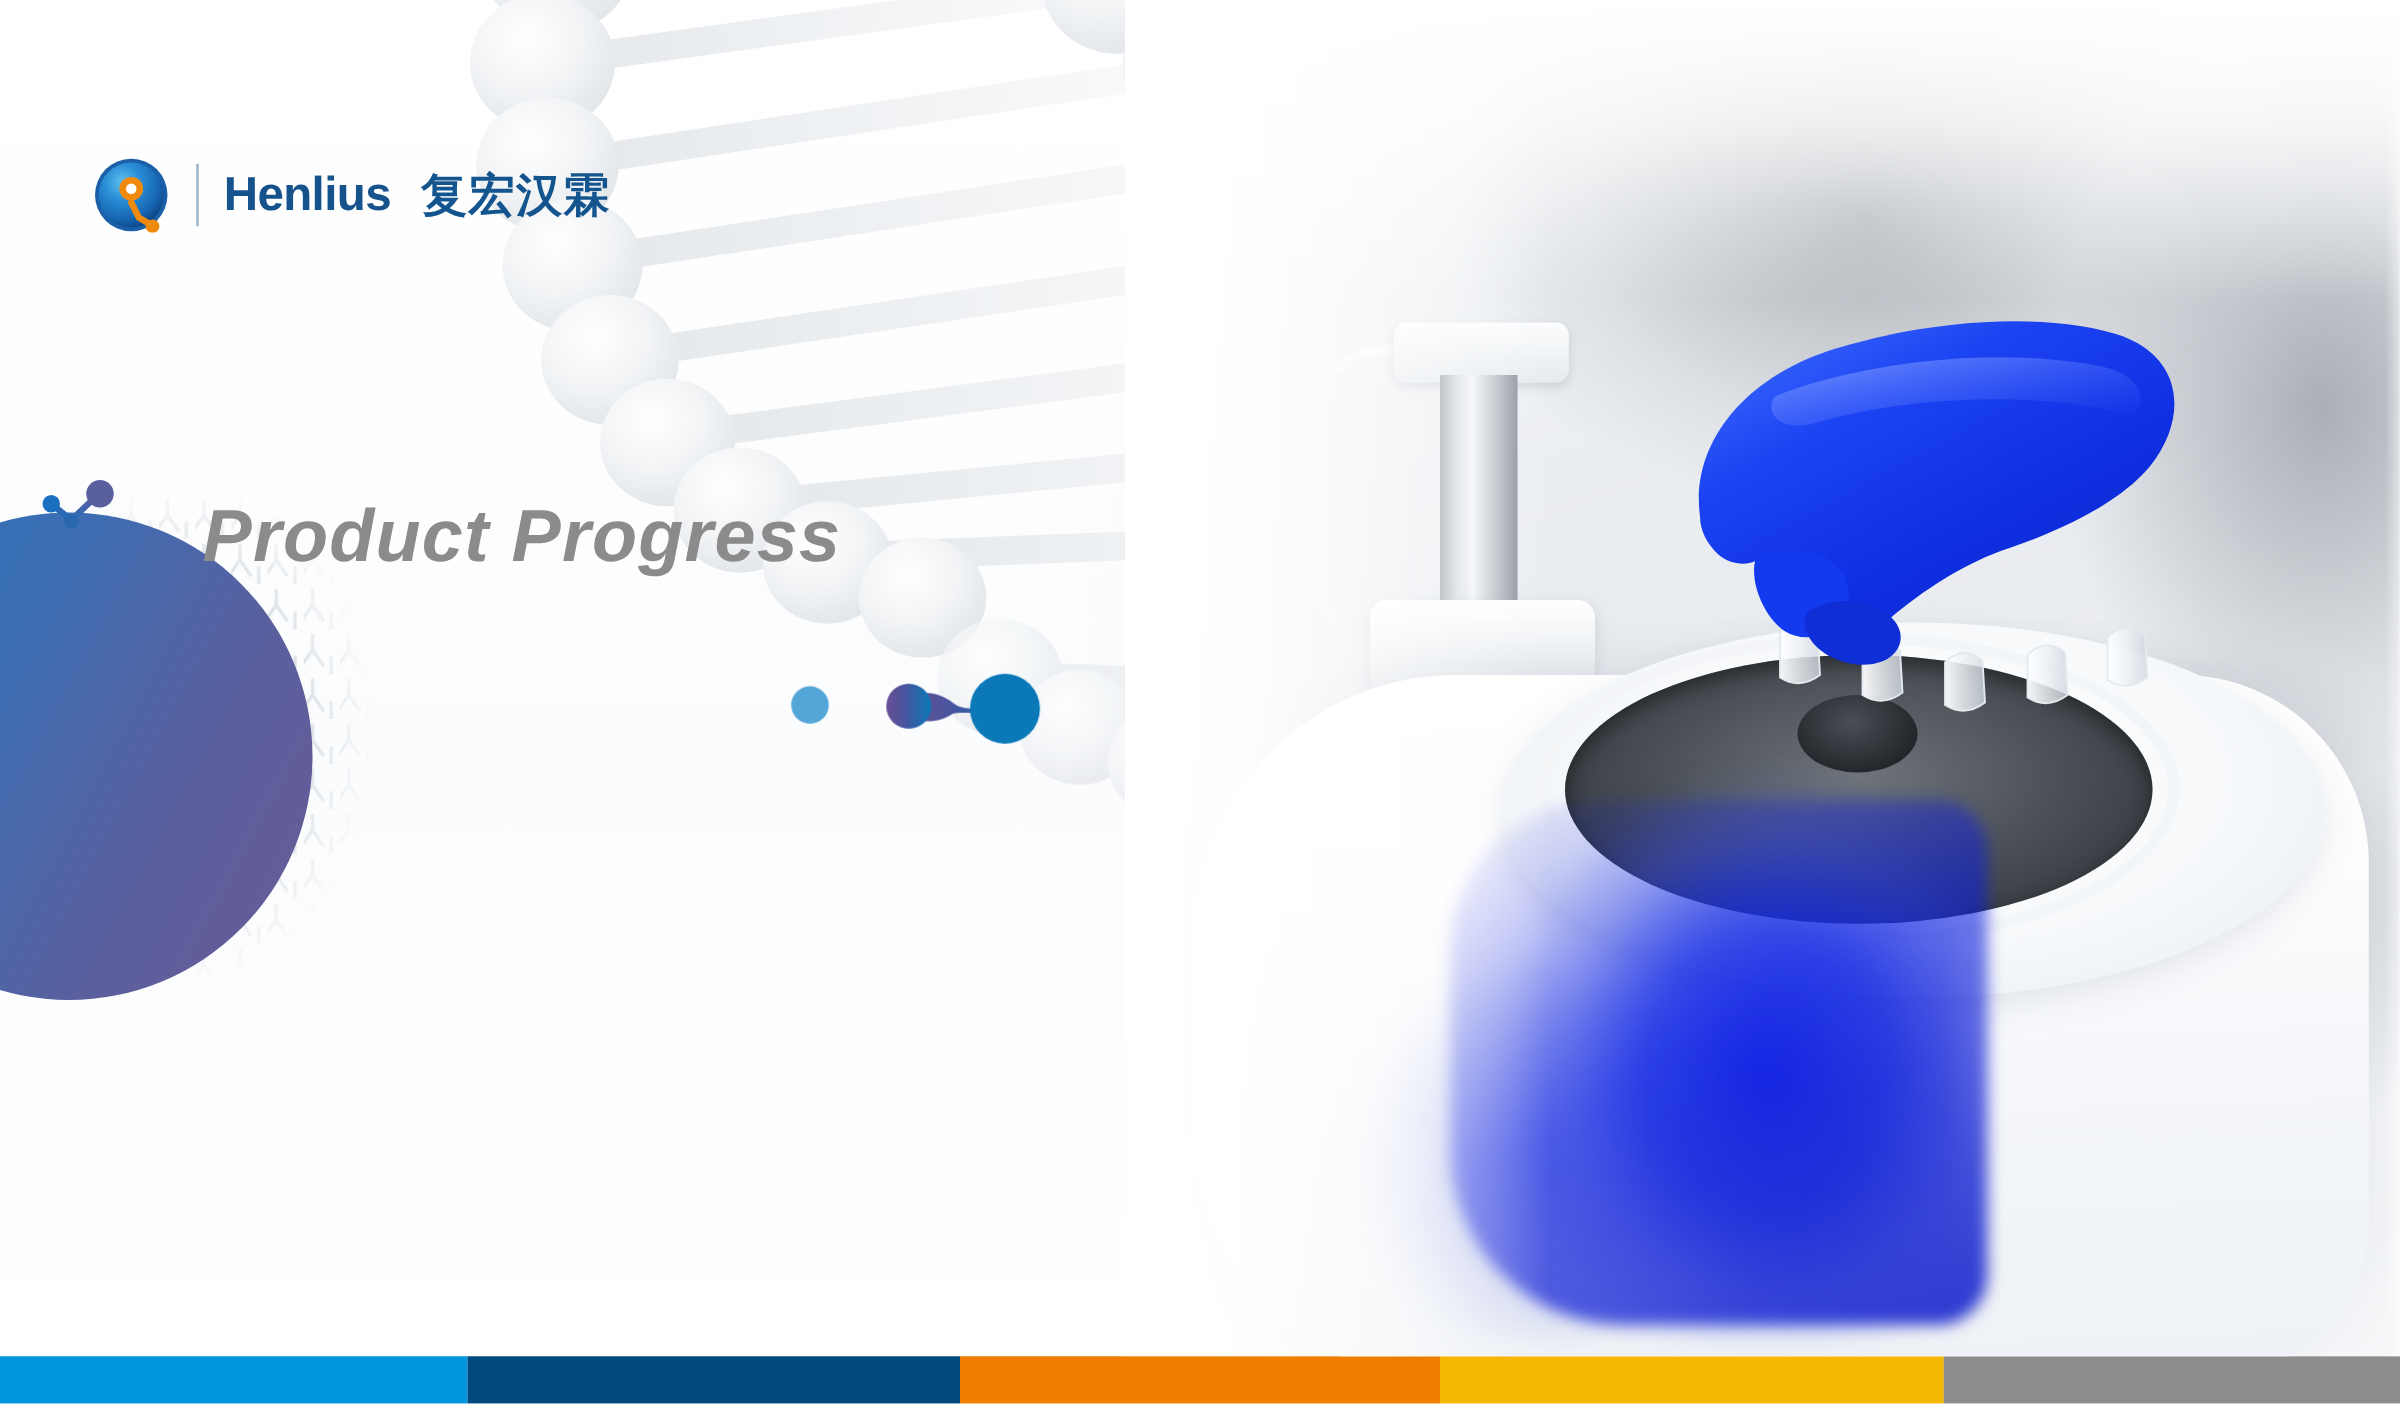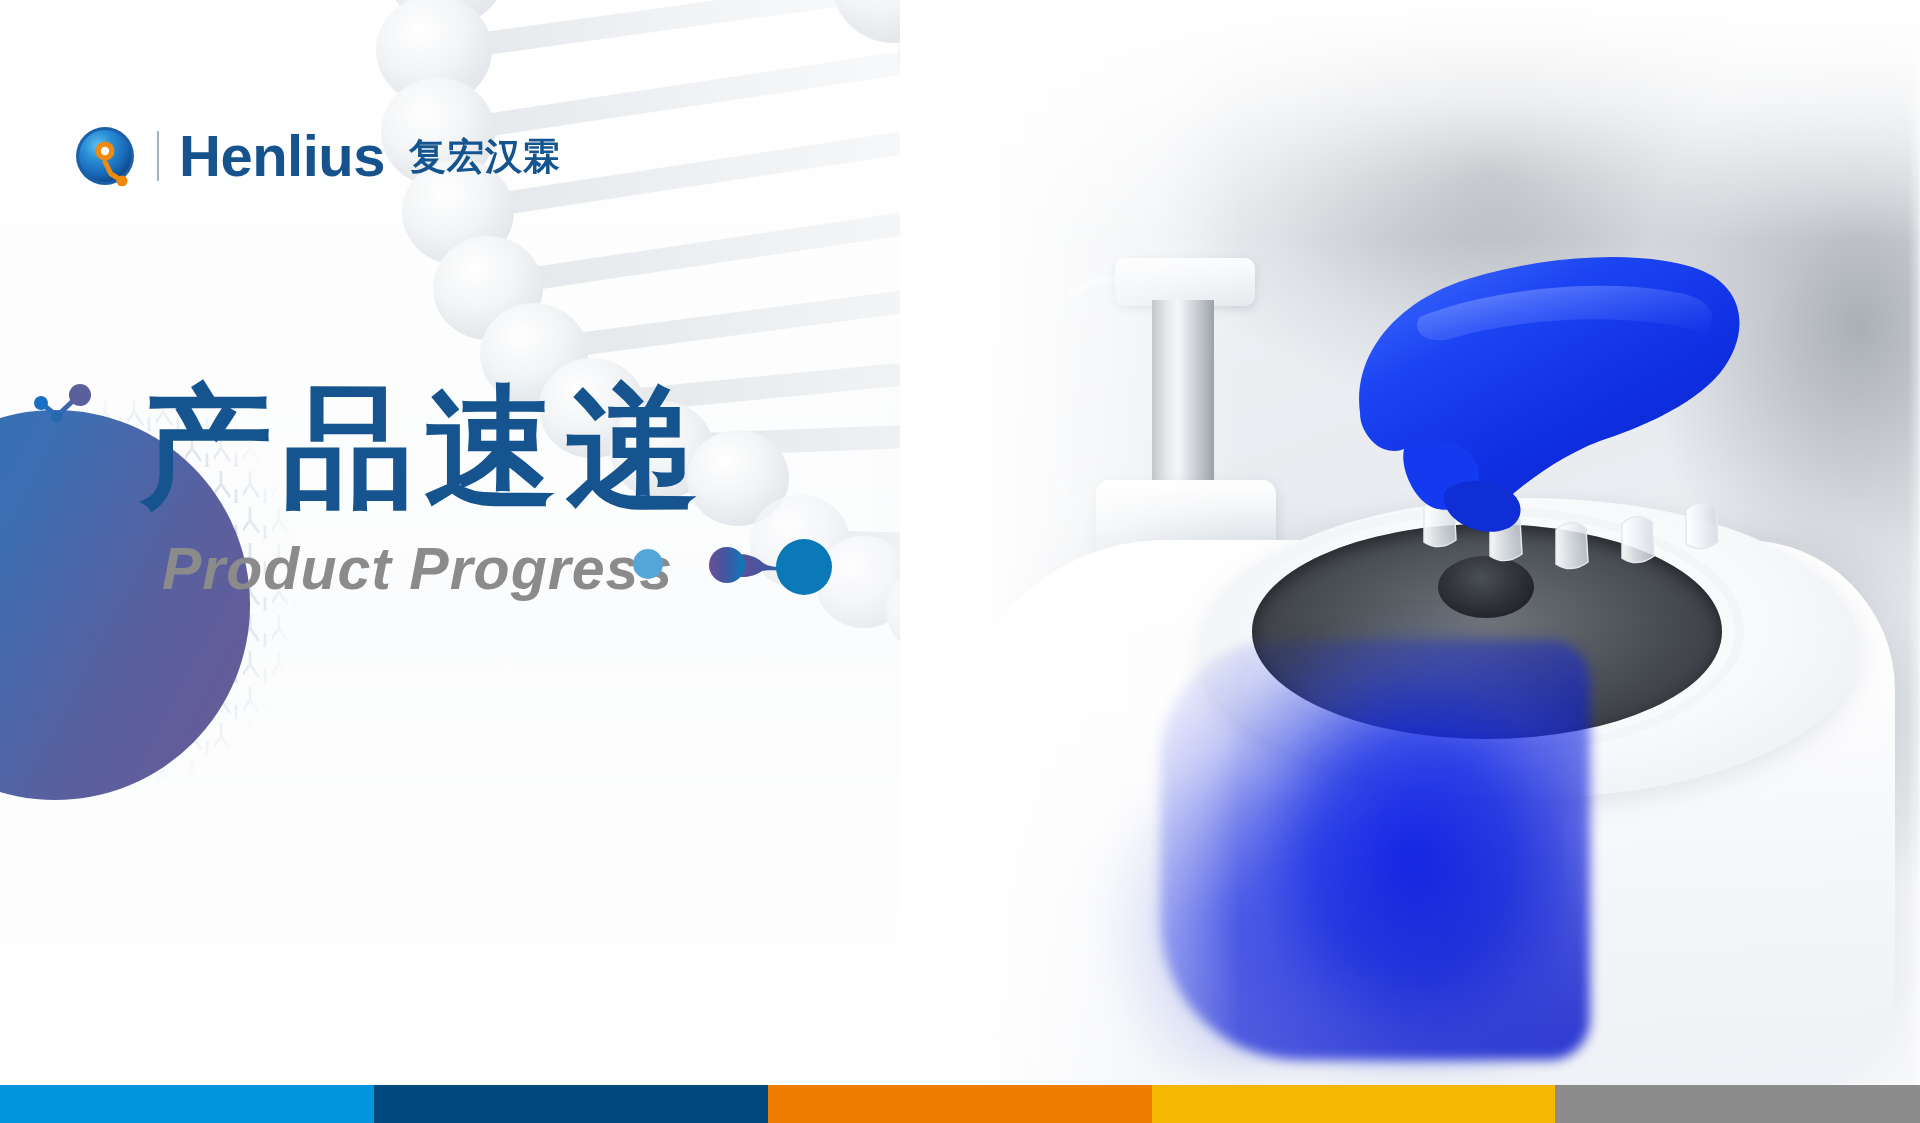--- a/index.html
+++ b/index.html
@@ -87,21 +87,21 @@
     height: 60px;
     flex: 0 0 60px;
   }
   .logo-divider {
     width: 2px;
     height: 50px;
     background: #9fb4c9;
     margin: 0 20px 0 22px;
   }
   .logo-word {
-    font-size: 58px;
+    font-size: 38px;
     font-weight: bold;
     color: #16538c;
     letter-spacing: -0.5px;
     line-height: 1;
     white-space: nowrap;
   }
   .logo-cn {
     font-size: 37px;
     font-weight: bold;
     color: #14558f;
@@ -555,21 +555,20 @@
       <circle cx="30" cy="25" r="9.5" fill="#f08a0c"></circle>
       <circle cx="30" cy="25" r="4.2" fill="#ffffff"></circle>
       <circle cx="47" cy="55" r="5.5" fill="#f08a0c"></circle>
     </svg>
     <div class="logo-divider"></div>
     <div class="logo-word">Henlius</div>
     <div class="logo-cn">复宏汉霖</div>
   </div>
 
   <div class="title-block">
-    <div class="title-cn">产品速递</div>
     <div class="title-en">Product Progress</div>
   </div>
 
   <div class="dot-accent"></div>
   <div class="molecule-accent">
     <svg width="140" height="68" viewBox="0 0 140 68" xmlns="http://www.w3.org/2000/svg" aria-hidden="true">
       <defs>
         <linearGradient id="molG" x1="0" y1="0.5" x2="1" y2="0.5">
           <stop offset="0%" stop-color="#6a4f95"></stop>
           <stop offset="42%" stop-color="#46559f"></stop>

